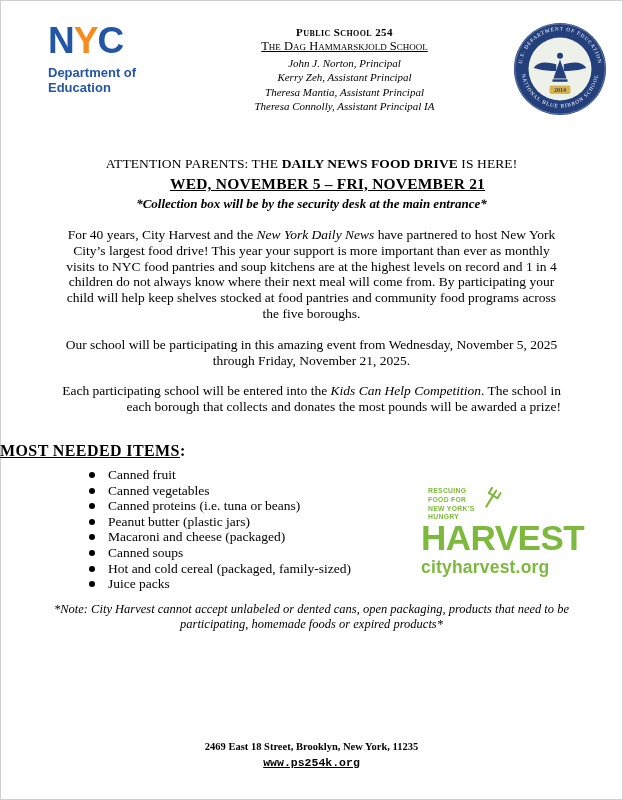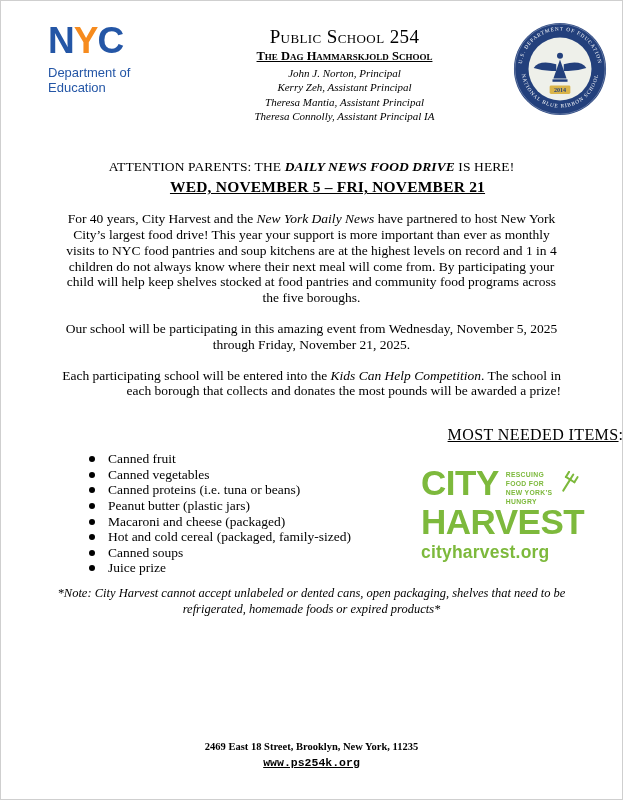--- a/index.html
+++ b/index.html
@@ -10,40 +10,40 @@
     font-family:"Liberation Serif", serif;
     box-shadow:0 0 0 1px #cfcfcf inset;
   }
   
   .header { display:flex; align-items:flex-start; padding:22px 14px 0 48px; }
   .nyc-block { flex:0 0 auto; width:128px; }
   .nyc-letters { font-family:"Liberation Sans", sans-serif; font-weight:900;
                  font-size:37px; line-height:1; letter-spacing:-1px; }
   .nyc-n, .nyc-c { color:var(--nyc_blue,#2456a6); }
   .nyc-y { color:var(--nyc_orange,#f68b1e); }
-  .dept { font-family:"Liberation Sans", sans-serif; font-weight:normal;
+  .dept { font-family:"Liberation Sans", sans-serif; font-weight:bold;
           font-size:13px; color:var(--nyc_blue,#2456a6); line-height:1.15;
           margin-top:7px; width:100px; }
   .school-block { flex:1; text-align:center; padding-top:4px; }
-  .school-name { font-variant:small-caps; font-weight:normal; font-size:19px; letter-spacing:.4px; }
-  .school-sub  { font-variant:small-caps; font-weight:bold; font-size:12.5px;
+  .school-name { font-variant:small-caps; font-weight:bold; font-size:11px; letter-spacing:.4px; }
+  .school-sub  { font-variant:small-caps; font-weight:normal; font-size:12.5px;
                  text-decoration:underline; margin-top:1px; }
   .staff-line  { font-style:italic; font-size:11px; line-height:1.3; }
   .staff { margin-top:2px;font-family:Liberation Serif, serif; }
   .seal-block { flex:0 0 auto; width:96px; margin-top:0; }
   
   .headline { text-align:center; font-size:13.5px; margin-top:36px; letter-spacing:.1px; }
-  .headline .em { font-weight:bold; font-style:italic; }
+  .headline .em { font-weight:bold; }
   .dates { text-align:center; font-weight:bold; font-size:15.5px;
            text-decoration:underline; margin-top:3px; letter-spacing:.2px;padding-left:32px; }
   .collection { text-align:center; font-weight:bold; font-style:italic;
                 font-size:13px; margin-top:3px; }
   .para { margin:15px 62px 0; font-size:13.5px; line-height:15.8px; text-align:center; }
   .para.left { text-align:right; }
-  .needed-heading { text-align:right; margin-top:27px; font-weight:normal; font-size:16px; }
+  .needed-heading { text-align:left; margin-top:27px; font-weight:bold; font-size:16px; }
   .needed-heading .ul { text-decoration:underline; letter-spacing:.4px; }
   .needed-row { display:flex; margin:7px 10px 0 88px; }
   .items { flex:1; list-style:none; }
   .item { display:flex; align-items:flex-start; font-size:13.5px; line-height:15.6px; }
   .dot { width:6px; height:6px; border-radius:50%; background:#000;
          margin:5px 13px 0 1px; flex:0 0 auto; }
   
   .ch-logo { flex:0 0 auto; width:192px; padding-top:16px;
              font-family:"Liberation Sans", sans-serif; color:var(--harvest_green,#7db93c); }
   .ch-row { display:flex; align-items:flex-start; }
@@ -112,20 +112,21 @@
       </svg>
     </div>
   </div>
 
   <div class="headline">
     <span>ATTENTION PARENTS: THE </span><span class="em">DAILY NEWS FOOD DRIVE</span><span> IS HERE!</span>
   </div>
 
   <div class="dates">WED, NOVEMBER 5 – FRI, NOVEMBER 21</div>
 
+  <div class="collection">*Collection box will be by the security desk at the main entrance*</div>
 
   <p class="para">
     <span>For 40 years, City Harvest and the </span><i>New York Daily News</i><span> have partnered to host New York City’s largest food drive! This year your support is more important than ever as monthly visits to NYC food pantries and soup kitchens are at the highest levels on record and 1 in 4 children do not always know where their next meal will come from. By participating your child will help keep shelves stocked at food pantries and community food programs across the five boroughs.</span>
   </p>
 
   <p class="para">Our school will be participating in this amazing event from Wednesday, November 5, 2025 through Friday, November 21, 2025.</p>
 
   <p class="para left">
     <span>Each participating school will be entered into the </span><i>Kids Can Help Competition</i><span>. The school in each borough that collects and donates the most pounds will be awarded a prize!</span>
   </p>
@@ -151,35 +152,34 @@
       <li class="item">
           <span class="dot"></span>
           <span>Peanut butter (plastic jars)</span>
         </li>
       <li class="item">
           <span class="dot"></span>
           <span>Macaroni and cheese (packaged)</span>
         </li>
       <li class="item">
           <span class="dot"></span>
+          <span>Canned soups</span>
+        </li>
+      <li class="item">
+          <span class="dot"></span>
           <span>Hot and cold cereal (packaged, family-sized)</span>
         </li>
       <li class="item">
           <span class="dot"></span>
-          <span>Canned soups</span>
-        </li>
-      <li class="item">
-          <span class="dot"></span>
-          <span>Juice prize</span>
+          <span>Juice packs</span>
         </li>
     </ul>
 
     <div class="ch-logo">
       <div class="ch-row">
-        <div class="ch-word">CITY</div>
         <div class="ch-tags">
           <div class="ch-tag">RESCUING</div>
           <div class="ch-tag">FOOD FOR</div>
           <div class="ch-tag">NEW YORK’S</div>
           <div class="ch-tag">HUNGRY</div>
         </div>
         <div class="ch-fork">
           <svg width="22" height="24" viewBox="0 0 22 24">
             <g transform="rotate(32 11 12)" fill="none" style="stroke:var(--harvest_green,#7db93c)" stroke-width="2" stroke-linecap="round">
               <path d="M6 2 v6"></path>
@@ -189,20 +189,20 @@
               <path d="M11 8 v13"></path>
             </g>
           </svg>
         </div>
       </div>
       <div class="ch-word">HARVEST</div>
       <div class="ch-url">cityharvest.org</div>
     </div>
   </div>
 
-  <div class="note">*Note: City Harvest cannot accept unlabeled or dented cans, open packaging, shelves that need to be refrigerated, homemade foods or expired products*</div>
+  <div class="note">*Note: City Harvest cannot accept unlabeled or dented cans, open packaging, products that need to be participating, homemade foods or expired products*</div>
 
   <div class="footer">
     <div class="addr">2469 East 18 Street, Brooklyn, New York, 11235</div>
     <a class="site" href="#">www.ps254k.org</a>
   </div>
 
 </div>
 
 </body></html>

